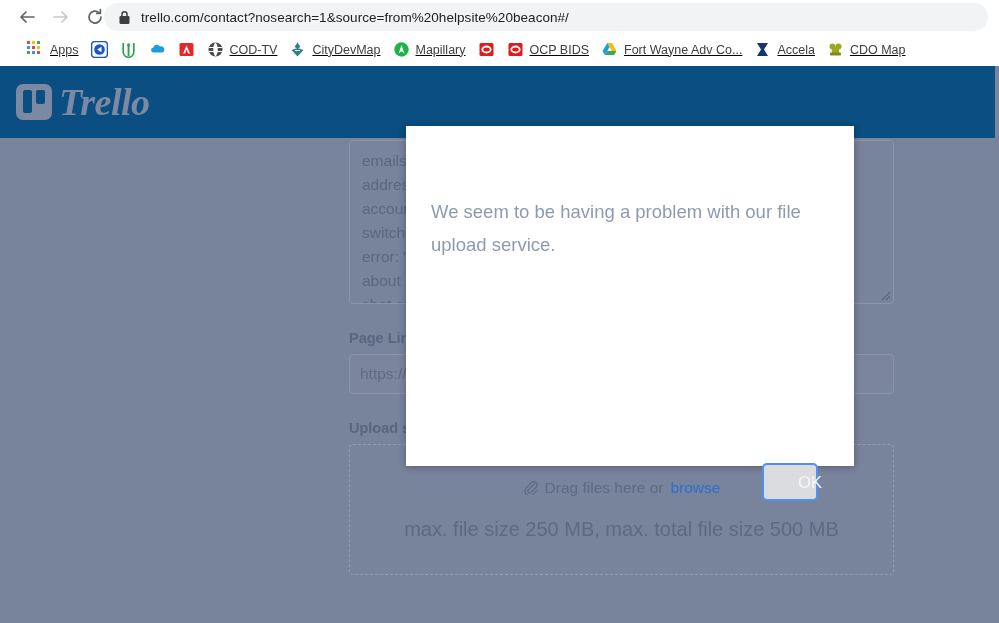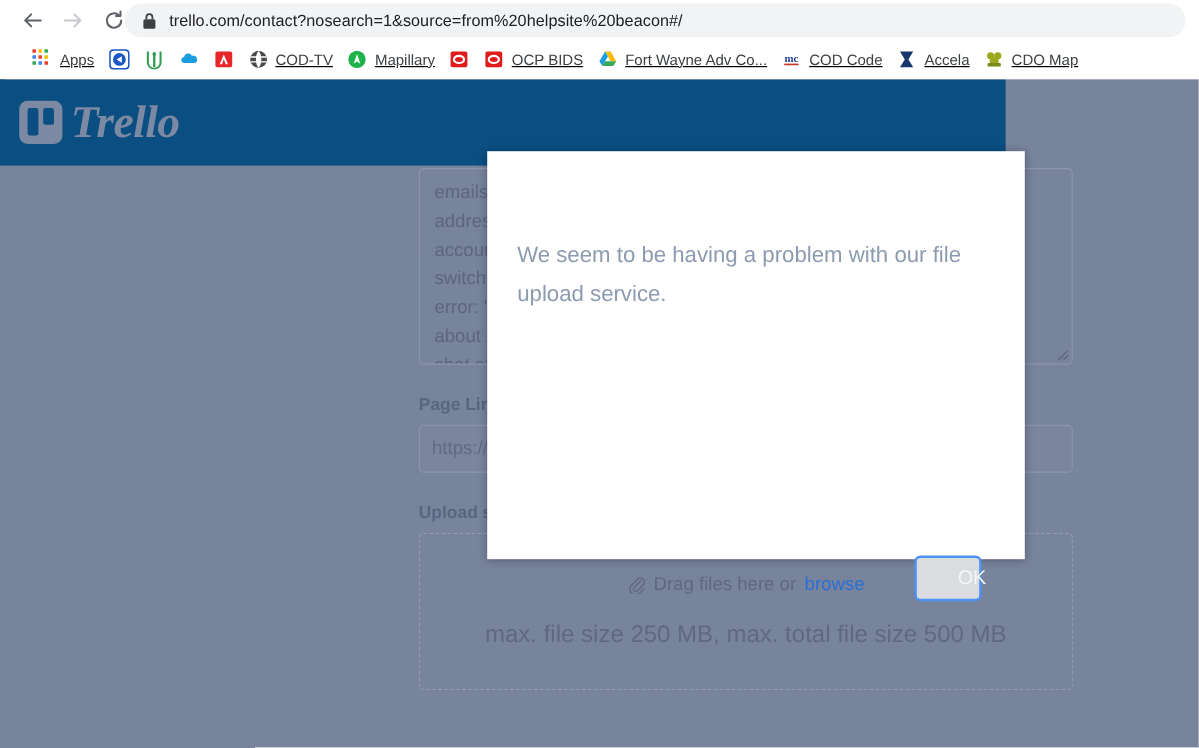--- a/index.html
+++ b/index.html
@@ -84,21 +84,21 @@
 
   
   .page {
     position: absolute; top: 66px; left: 0;
     width: 999px; height: 557px;
     background: #78839c;
     overflow: hidden;
   }
   .trello-header {
     position: absolute; top: 0; left: 0;
-    width: 838px; height: 72px;
+    width: 995px; height: 72px;
     background: #0a4e82;
   }
   .trello-logo {
     position: absolute; left: 16px; top: 17px;
     display: flex; align-items: center;
   }
   .logo-mark {
     width: 36px; height: 36px;
     border-radius: 7px;
     background: #7b89a3;
@@ -314,20 +314,30 @@
         <span class="bm-ico">
           <svg width="17" height="17" viewBox="0 0 17 17">
             <circle cx="8.5" cy="8.5" r="7" fill="#4a4a4a"></circle>
             <path d="M8.5 1.5 C5.5 4 5.5 13 8.5 15.5 C11.5 13 11.5 4 8.5 1.5 Z" fill="#ffffff"></path>
             <path d="M2 6.5 H15 M2 10.5 H15" stroke="#ffffff" stroke-width="1.1" fill="none"></path>
           </svg>
         </span>
         <span class="bm-label">COD-TV</span>
       </div>
 
+      <div class="bm">
+        <span class="bm-ico">
+          <svg width="17" height="17" viewBox="0 0 17 17">
+            <path d="M8.5 1.5 L11.5 6 L8.5 7.5 L5.5 6 Z" fill="#2f7d8f"></path>
+            <path d="M2.5 9 L8.5 7 L14.5 9 L8.5 15.5 Z" fill="#2f7d8f"></path>
+            <path d="M6 9.5 L11 9.5" stroke="#ffffff" stroke-width="1" fill="none"></path>
+          </svg>
+        </span>
+        <span class="bm-label">CityDevMap</span>
+      </div>
 
       <div class="bm">
         <span class="bm-ico">
           <svg width="17" height="17" viewBox="0 0 17 17">
             <circle cx="8.5" cy="8.5" r="7.2" fill="#1eb34a"></circle>
             <path d="M8.5 4 L11.3 12.2 L8.5 10.2 L5.7 12.2 Z" fill="#ffffff"></path>
           </svg>
         </span>
         <span class="bm-label">Mapillary</span>
       </div>
@@ -355,29 +365,20 @@
         <span class="bm-ico">
           <svg width="17" height="17" viewBox="0 0 17 17">
             <path d="M6.3 2 L11 2 L15.5 10 H10.8 Z" fill="#fbbc04"></path>
             <path d="M6.3 2 L1.5 10 L3.9 14 L8.6 6 Z" fill="#1a9ee0"></path>
             <path d="M3.9 14 L13 14 L15.5 10 L6.3 10 Z" fill="#34a853"></path>
           </svg>
         </span>
         <span class="bm-label">Fort Wayne Adv Co...</span>
       </div>
 
-      <div class="bm">
-        <span class="bm-ico">
-          <svg width="17" height="17" viewBox="0 0 17 17">
-            <text x="8.5" y="10.5" font-family="Liberation Serif, serif" font-size="9" font-weight="bold" fill="#1a3a8f" text-anchor="middle">mc</text>
-            <rect x="2.5" y="12" width="12" height="1.4" fill="#c0392b"></rect>
-          </svg>
-        </span>
-        <span class="bm-label">COD Code</span>
-      </div>
 
       <div class="bm">
         <span class="bm-ico">
           <svg width="17" height="17" viewBox="0 0 17 17">
             <path d="M3 2 H14 L10 8.5 L14 15 H3 L7 8.5 Z" fill="#17366b"></path>
           </svg>
         </span>
         <span class="bm-label">Accela</span>
       </div>
 

